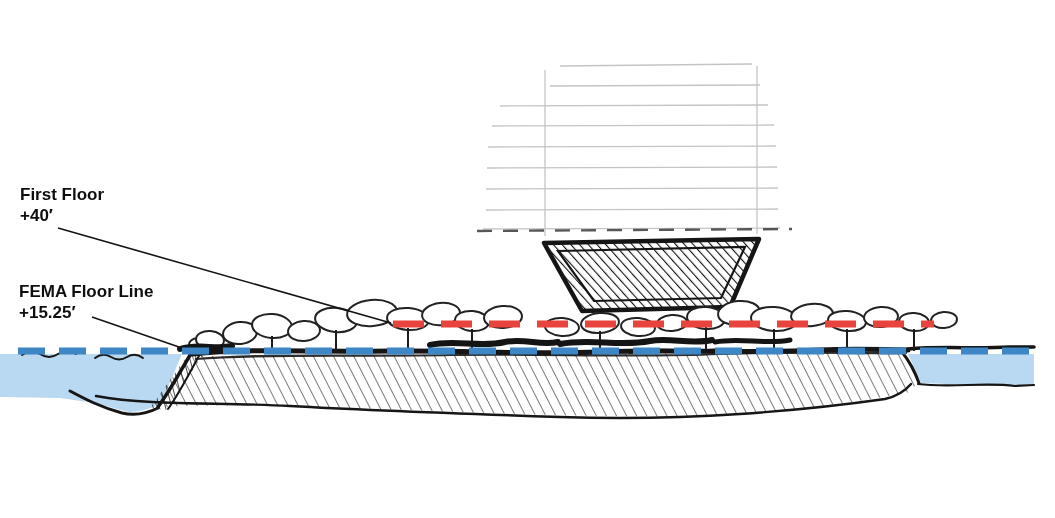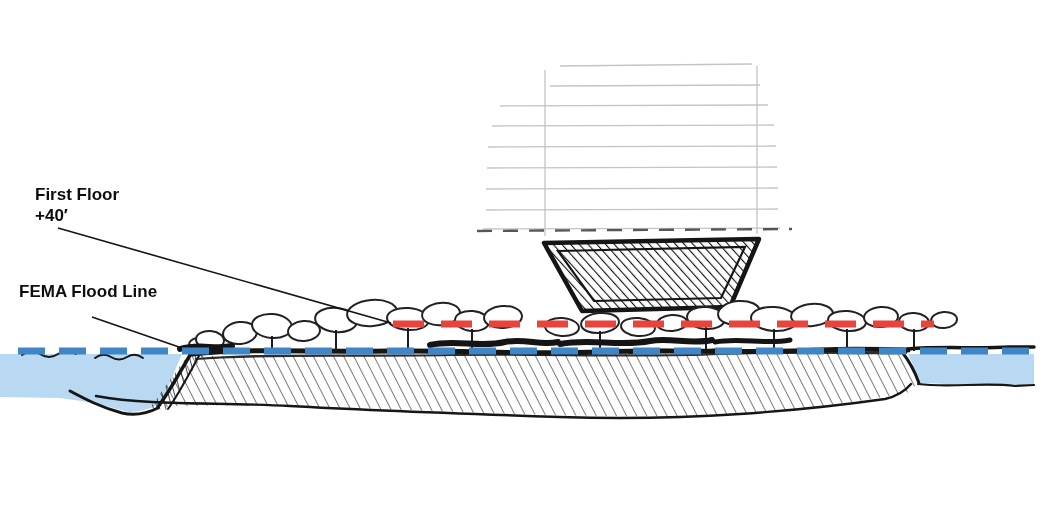--- a/index.html
+++ b/index.html
@@ -116,22 +116,23 @@
       <path stroke-width="4" d="M630,352 C660,348 690,354 720,350"></path>
     </g>
 
     <line x1="393" y1="324" x2="934" y2="324" stroke-width="7" stroke-dasharray="31 17" stroke="#e8433c"></line>
     <line x1="18" y1="351" x2="1031" y2="351" stroke-width="7" stroke-dasharray="27 14" stroke="#3e86c6"></line>
 
     <line x1="58" y1="228" x2="391" y2="323" stroke="#141414" stroke-width="1.6"></line>
     <line x1="92" y1="317" x2="179" y2="347" stroke="#141414" stroke-width="1.6"></line>
   </svg>
 
-  <div class="label" style="left:20px;top:184px;margin-left:15px;">
+  <div class="label" style="left:20px;top:184px;">
     <div>First Floor</div>
     <div>+40′</div>
   </div>
 
   <div class="label" style="left:19px;top:281px;">
-    <div>FEMA Flood Line</div>
+    <div>FEMA Floor Line</div>
+    <div>+15.25′</div>
   </div>
 
 </div>
 
 </body></html>

